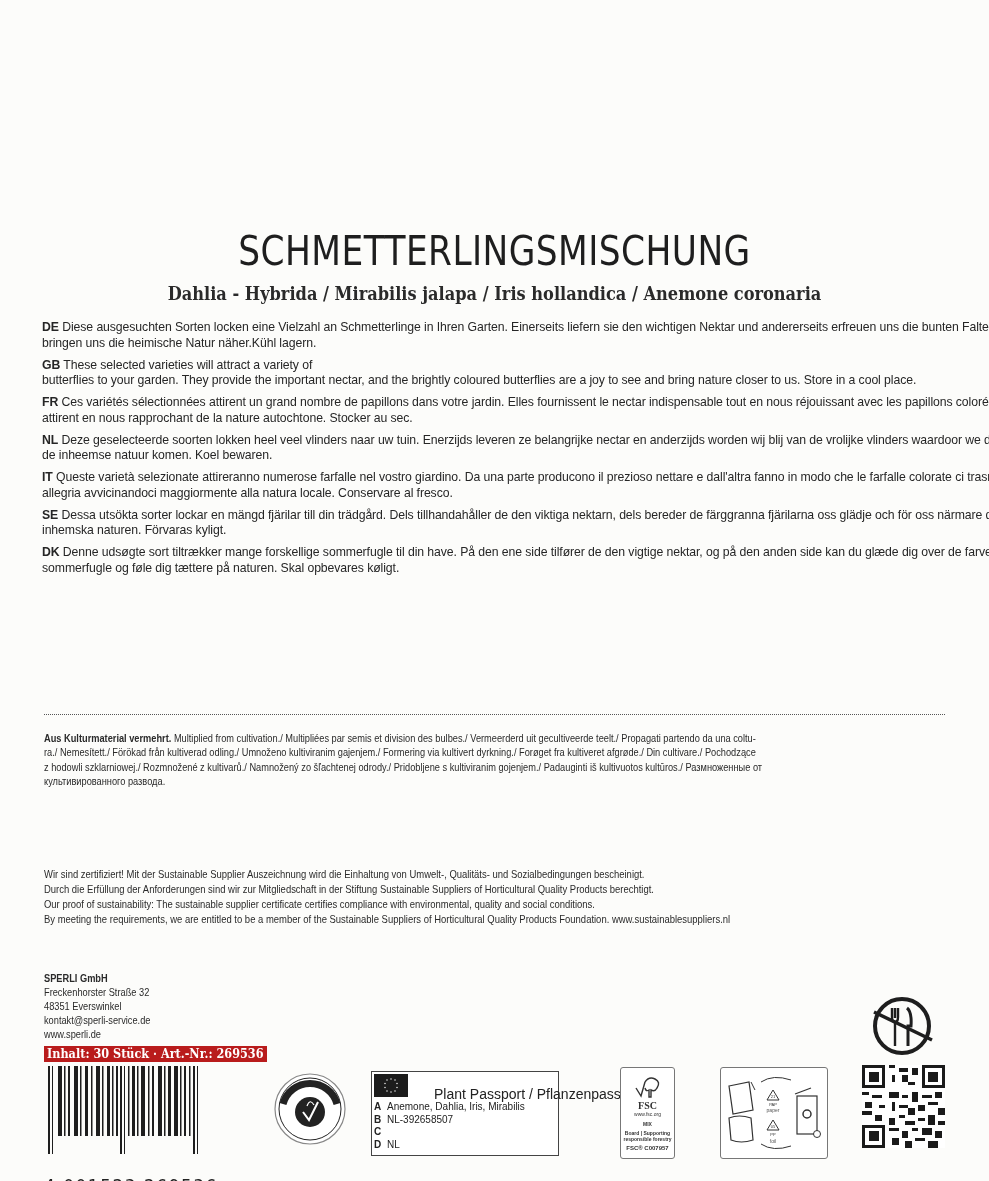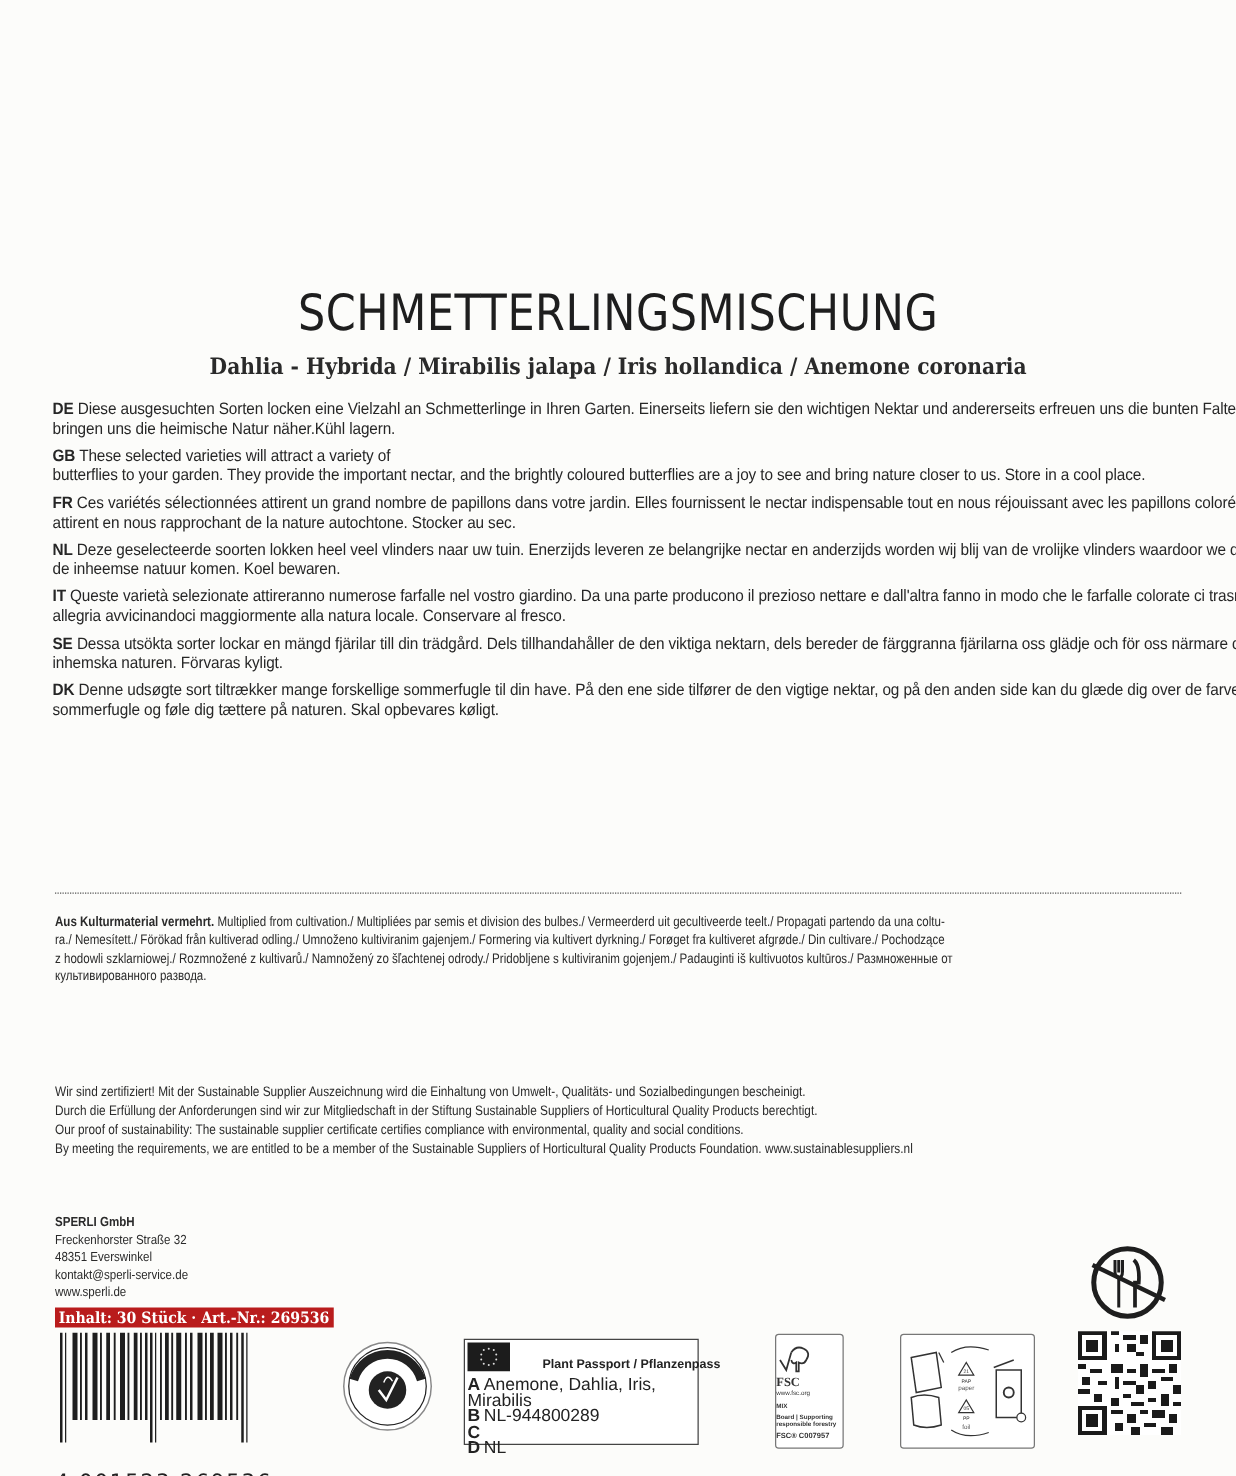--- a/index.html
+++ b/index.html
@@ -35,24 +35,24 @@
     left: 44px; top: 1046px; width: 220px; height: 16px; background: #b91c1c; color: #fff;
     font-family: "DejaVu Serif", serif; font-weight: bold; font-size: 12.5px; line-height: 16px;
     padding-left: 3px; white-space: nowrap; overflow: hidden;
   }
   .content-bar span { display: inline-block; transform: scaleX(0.9); transform-origin: left; }
   .barcode { left: 44px; top: 1066px; width: 215px; height: 92px; }
   .barcode-num { left: 44px; top: 1136px; font-family: "DejaVu Sans", sans-serif; font-size: 17px; letter-spacing: 1.5px; color: #222; white-space: pre; margin-top: 40px; }
   .seal { left: 273px; top: 1072px; }
   .passport { left: 371px; top: 1071px; width: 186px; height: 83px; border: 1px solid #444; background: #fff; font-size: 9px; color: #222; }
   .passport .flag { position: absolute; left: 2px; top: 2px; width: 34px; height: 23px; background: #1c1c1c; }
-  .passport .pp-title { position: absolute; left: 62px; top: 14px; font-weight: bold; font-size: 10px; white-space: nowrap; }
-  .passport .rows { position: absolute; left: 2px; top: 29px; line-height: 12.5px; font-size: 14px; }
+  .passport .pp-title { position: absolute; left: 62px; top: 14px; font-weight: normal; font-size: 14px; white-space: nowrap; }
+  .passport .rows { position: absolute; left: 2px; top: 29px; line-height: 12.5px; font-size: 10px; }
   .passport .rows b { display: inline-block; width: 13px; }
-  .fsc { left: 620px; top: 1067px; width: 53px; height: 90px; border: 1px solid #777; border-radius: 3px; background: #fff; text-align: left; font-size: 5px; color: #333; }
+  .fsc { left: 620px; top: 1067px; width: 53px; height: 90px; border: 1px solid #777; border-radius: 3px; background: #fff; text-align: center; font-size: 5px; color: #333; }
   .recycle { left: 720px; top: 1067px; width: 106px; height: 90px; border: 1px solid #777; border-radius: 3px; background: #fff; }
   .nofood { left: 870px; top: 994px; }
   .qr { left: 862px; top: 1065px; width: 83px; height: 83px; }
 </style>
 </head>
 <body>
 
 <div class="abs title">SCHMETTERLINGSMISCHUNG</div>
 <div class="abs subtitle">Dahlia - Hybrida / Mirabilis jalapa / Iris hollandica / Anemone coronaria</div>
 
@@ -151,21 +151,21 @@
           <circle cx="13" cy="17" r="0.8"></circle>
           <circle cx="11" cy="13.5" r="0.8"></circle>
           <circle cx="11" cy="9.5" r="0.8"></circle>
           <circle cx="13" cy="6" r="0.8"></circle>
         </g>
       </svg>
   </div>
   <div class="pp-title">Plant Passport / Pflanzenpass</div>
   <div class="rows">
     <div><b>A</b><span>Anemone, Dahlia, Iris, Mirabilis</span></div>
-    <div><b>B</b><span>NL-944800289</span></div>
+    <div><b>B</b><span>NL-392658507</span></div>
     <div><b>C</b><span></span></div>
     <div><b>D</b><span>NL</span></div>
   </div>
 </div>
 
 <div class="abs fsc">
   <svg width="30" height="26" viewBox="0 0 30 26" style="margin-top:6px">
     <path d="M3 14 L8 22 L12 8" fill="none" stroke="#333" stroke-width="1.4"></path>
     <path d="M12 8 Q16 2 22 5 Q28 8 24 14 Q22 18 18 16 L18 23 L16 23 L16 16 Q13 18 12 14" fill="none" stroke="#333" stroke-width="1.4"></path>
   </svg>

